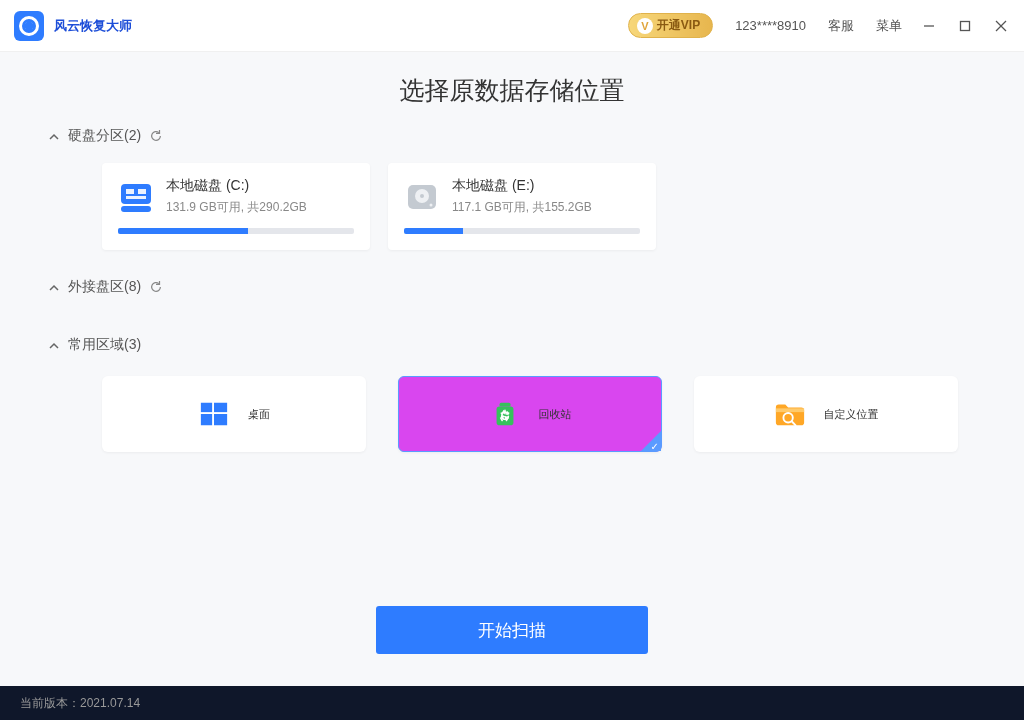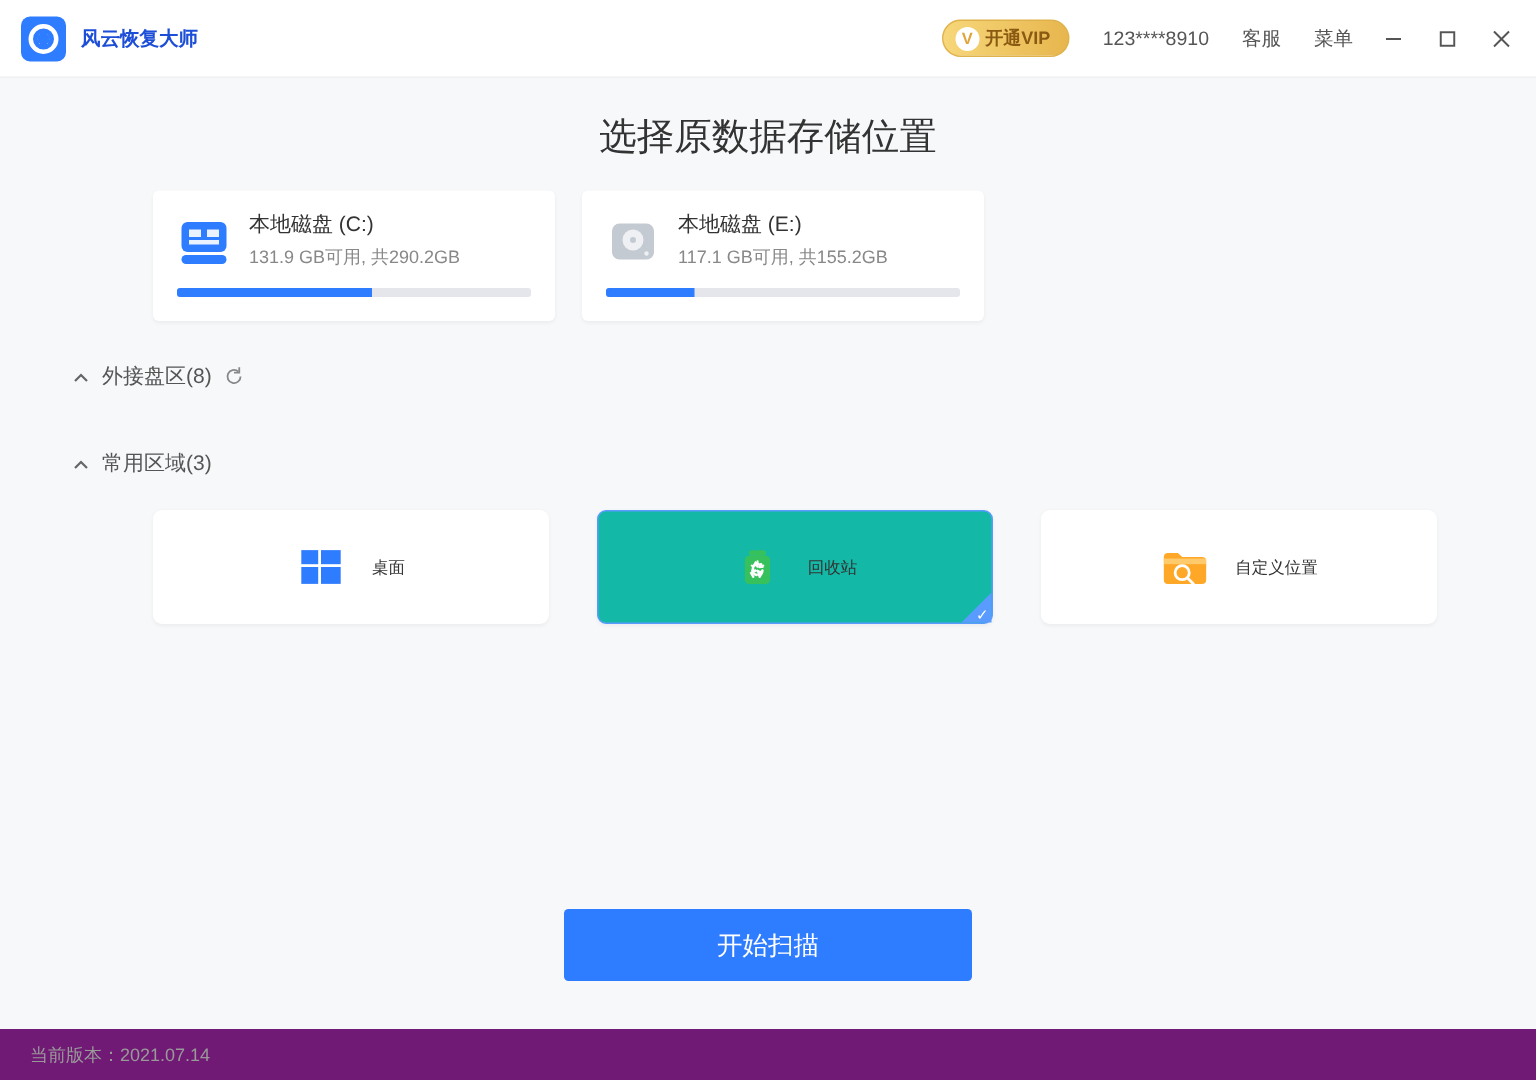--- a/index.html
+++ b/index.html
@@ -152,21 +152,21 @@
     box-shadow:0 1px 3px rgba(0,0,0,.05);
     display:flex;
     align-items:center;
     justify-content:center;
     gap:18px;
     cursor:pointer;
     position:relative;
     border:1px solid transparent;
   }
   .common-card.selected {
-    background:#14b8a6;
+    background:#d946ef;
     border:1px solid #5a9bff;
   }
   .common-card.selected::after{
     content:"";
     position:absolute; right:0; bottom:0;
     width:0;height:0;border-style:solid;border-width:0 0 20px 20px;
     border-color: transparent transparent #5a9bff transparent;
   }
   .common-card.selected::before{
     content:"✓"; position:absolute; right:2px; bottom:-1px;
@@ -192,21 +192,21 @@
     cursor:pointer;
   }
 
   
   .footer{
     position:absolute; left:0; bottom:0;
     width:100%;
     height:34px;
     display:flex; align-items:center;
     padding-left:20px;
-    background:#701a75;
+    background:#0f172a;
     font-size:12px;
     color:#999;
   }
 </style>
 </head>
 <body>
 
 <div class="titlebar">
   <div class="logo-box">
     <div class="logo-inner"></div>
@@ -236,20 +236,34 @@
     <svg viewBox="0 0 12 12" width="12" height="12">
         <line x1="1" y1="1" x2="11" y2="11" stroke="currentColor" stroke-width="1.3"></line>
         <line x1="11" y1="1" x2="1" y2="11" stroke="currentColor" stroke-width="1.3"></line>
       </svg>
   </span>
 </div>
 
 <div class="page-heading">选择原数据存储位置</div>
 
 <div class="section">
+  <div class="section-header">
+    <span class="chevron-up">
+      <svg viewBox="0 0 12 12" width="12" height="12">
+          <polyline points="2,8 6,4 10,8" fill="none" stroke="#666" stroke-width="1.5"></polyline>
+        </svg>
+    </span>
+    <span>硬盘分区(2)</span>
+    <span class="refresh-icon">
+      <svg viewBox="0 0 16 16" width="14" height="14">
+          <path d="M13 8a5 5 0 1 1-1.8-3.85" fill="none" stroke="#888" stroke-width="1.4"></path>
+          <polyline points="12,1 12,5 8,5" fill="none" stroke="#888" stroke-width="1.4"></polyline>
+        </svg>
+    </span>
+  </div>
 
   <div class="disk-list">
 
     <div class="disk-card">
       <div class="row">
         <span class="disk-icon">
           <svg viewBox="0 0 36 36" width="36" height="36">
             <rect x="3" y="5" width="30" height="20" rx="4" fill="#2e7cff"></rect>
             <rect x="8" y="10" width="8" height="5" fill="#fff" opacity=".9"></rect>
             <rect x="20" y="10" width="8" height="5" fill="#fff" opacity=".9"></rect>

